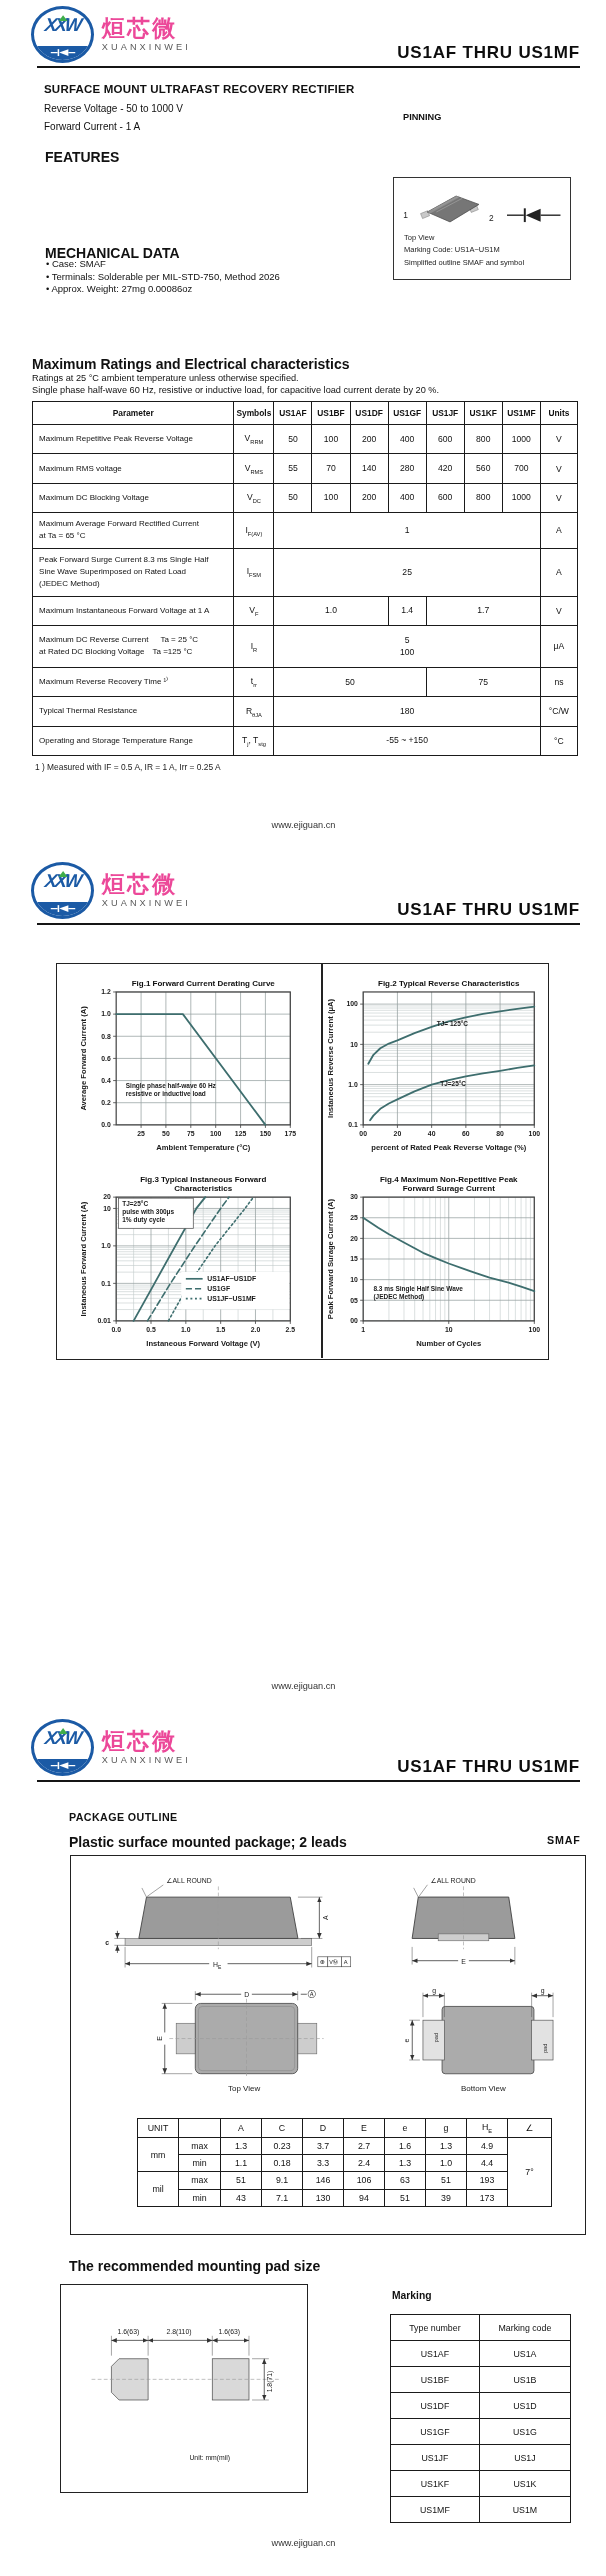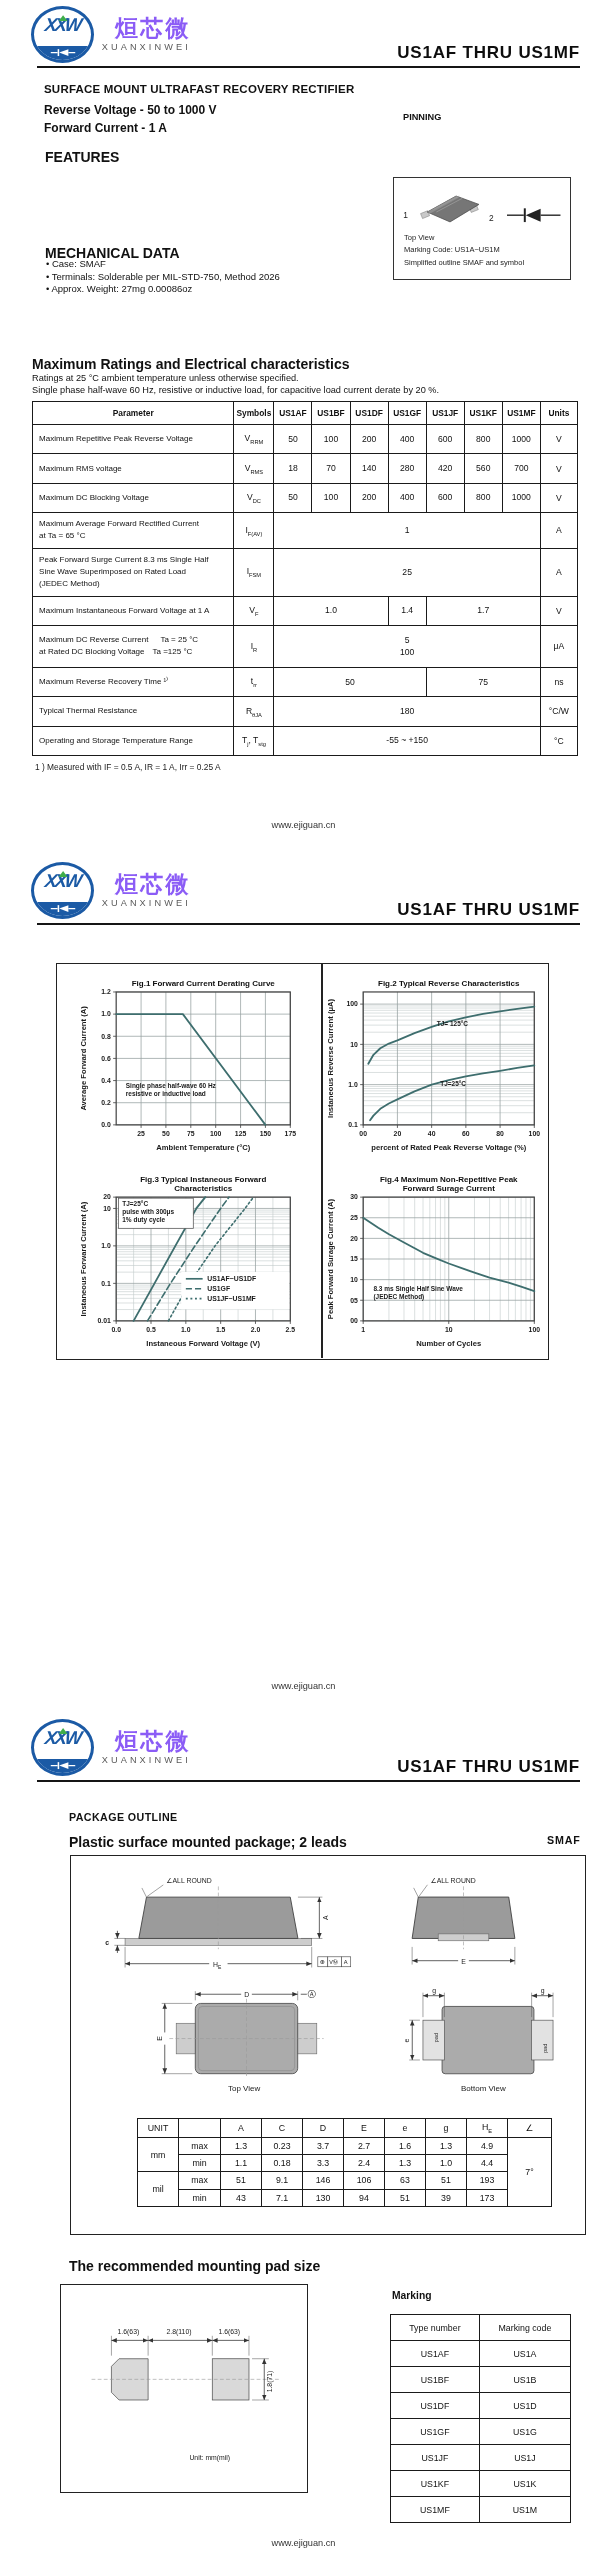--- a/index.html
+++ b/index.html
@@ -7,25 +7,25 @@
   .sheet{position:relative;width:607px;height:2576px;background:#fff;overflow:hidden;}
   .abs{position:absolute;}
   .rule{height:2.3px;background:#151515;}
   .doc-title{font-size:17px;font-weight:bold;letter-spacing:0.8px;color:#0d0d0d;}
   
   .logo{display:flex;align-items:center;gap:7.7px;}
   .logo-circle{position:relative;width:57px;height:51px;border:3.1px solid #1b5aa5;border-radius:50%;overflow:hidden;background:#fff;flex:0 0 auto;}
   .logo-xxw{font-style:italic;font-weight:bold;font-size:18.4px;color:#1b5aa5;text-align:center;margin-top:5.4px;letter-spacing:-2.3px;transform:skewX(-6deg);}
   .logo-tick{position:absolute;left:24.5px;top:6.1px;width:9.2px;height:6.1px;background:#3fae49;clip-path:polygon(0 100%,50% 0,100% 100%);}
   .logo-arc{position:absolute;bottom:0;left:0;right:0;height:14.5px;background:#1b5aa5;display:flex;align-items:center;justify-content:center;}
-  .logo-cn{font-size:23px;font-weight:bold;color:#8b5cf6;letter-spacing:2.3px;line-height:1;text-align:right;}
+  .logo-cn{font-size:23px;font-weight:bold;color:#ec4899;letter-spacing:2.3px;line-height:1;}
   .logo-en{font-size:9.2px;color:#5a5a5a;letter-spacing:3.1px;margin-top:2.3px;}
   
   .h-main{font-size:11.5px;font-weight:bold;letter-spacing:0.2px;}
-  .h-sub{font-size:12px;font-weight:bold;}
+  .h-sub{font-size:10px;font-weight:normal;}
   .h-feat{font-size:14px;font-weight:bold;}
   .h-small{font-size:9.2px;font-weight:bold;}
   .txt{font-size:9.2px;}
   .feat-item,.mech-item{font-size:9.5px;line-height:12.6px;}
   .feat-item::before,.mech-item::before{content:"• ";}
   
   table{border-collapse:collapse;background:#fff;}
   .pin-table{border:1.5px solid #1a1a1a;width:176px;}
   .pin-table th,.pin-table td{border:0.9px solid #1a1a1a;font-size:8.8px;height:14.5px;padding:0 4.6px;}
   .pin-table th{font-weight:normal;}
@@ -178,21 +178,21 @@
           <td class="v" colspan="1">200</td>
           <td class="v" colspan="1">400</td>
           <td class="v" colspan="1">600</td>
           <td class="v" colspan="1">800</td>
           <td class="v" colspan="1">1000</td>
           <td class="u">V</td>
         </tr>
         <tr>
           <td class="p">Maximum RMS voltage</td>
           <td class="s"><span>V</span><sub>RMS</sub></td>
-          <td class="v" colspan="1">18</td>
+          <td class="v" colspan="1">55</td>
           <td class="v" colspan="1">70</td>
           <td class="v" colspan="1">140</td>
           <td class="v" colspan="1">280</td>
           <td class="v" colspan="1">420</td>
           <td class="v" colspan="1">560</td>
           <td class="v" colspan="1">700</td>
           <td class="u">V</td>
         </tr>
         <tr>
           <td class="p">Maximum DC Blocking Voltage</td>

